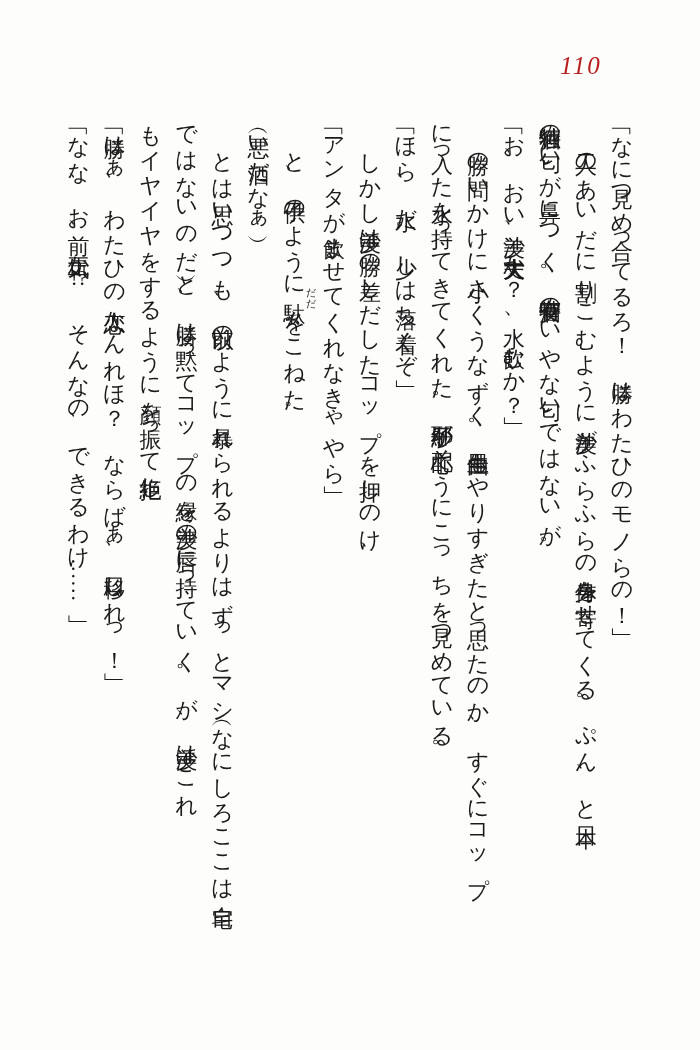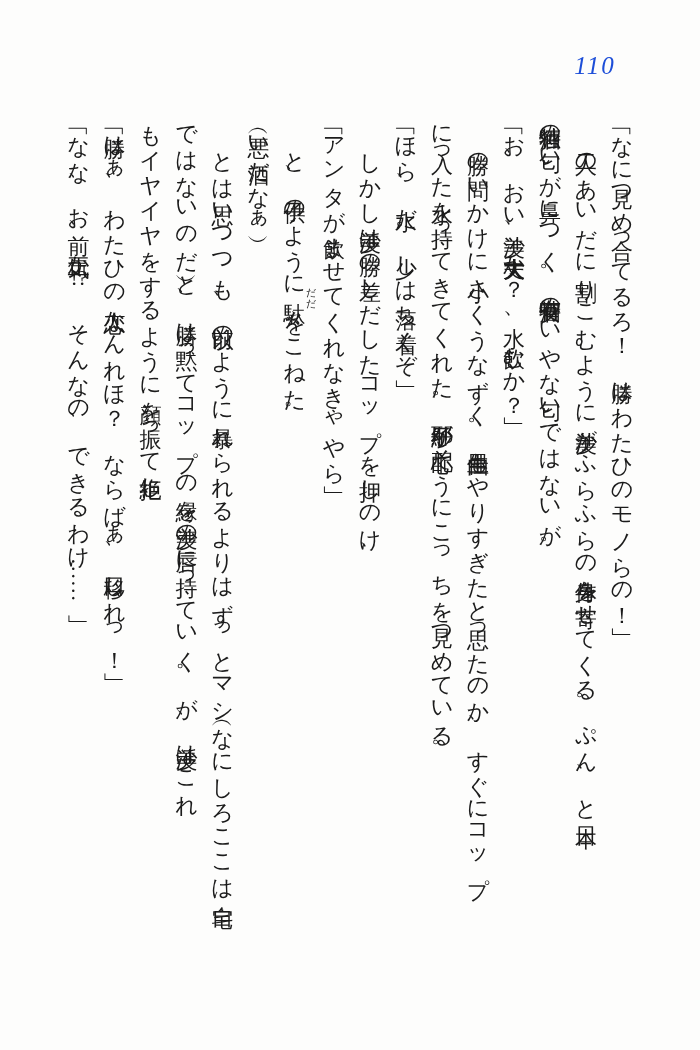--- a/index.html
+++ b/index.html
@@ -14,25 +14,25 @@
     background: #fdfdfc;
     overflow: hidden;
     font-family: "Liberation Serif", "DejaVu Serif", serif;
     color: #1b1b1b;
   }
   .page-number {
     position: absolute;
     top: 52px;
     left: 560px;
     width: 70px;
-    text-align: center;
+    text-align: left;
     font-size: 25px;
     font-style: italic;
     letter-spacing: 2px;
-    color: #1d4ed8;
+    color: #b91c1c;
   }
   .text-block {
     position: absolute;
     top: 110px;
     right: 60px;
     height: 848px;
     writing-mode: vertical-rl;
     text-orientation: mixed;
     font-size: 22px;
     line-height: 36px;

